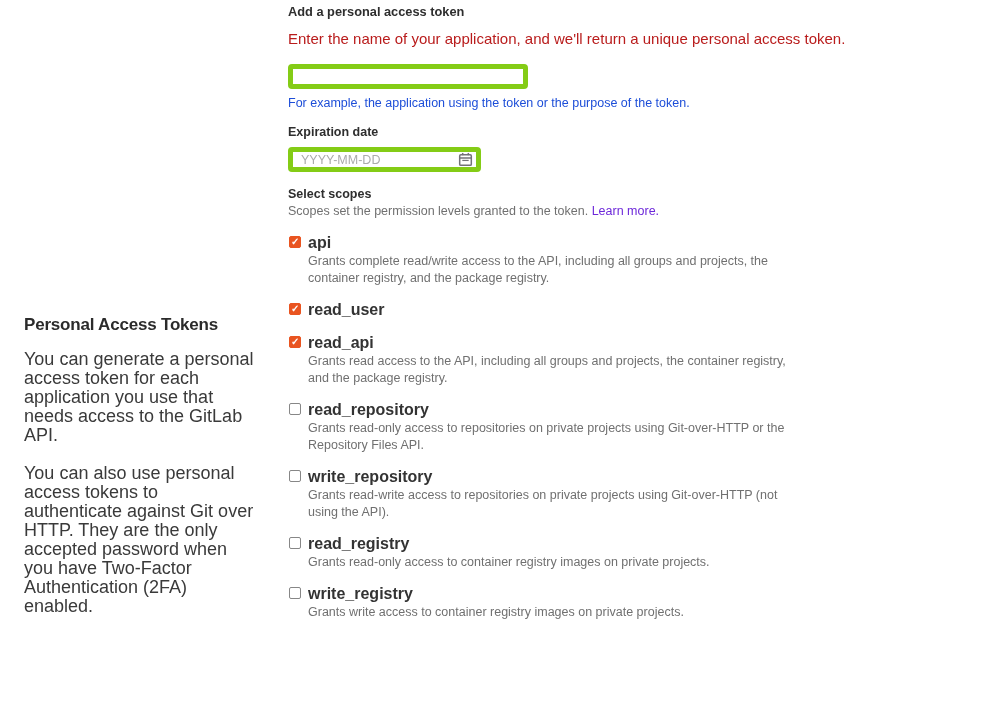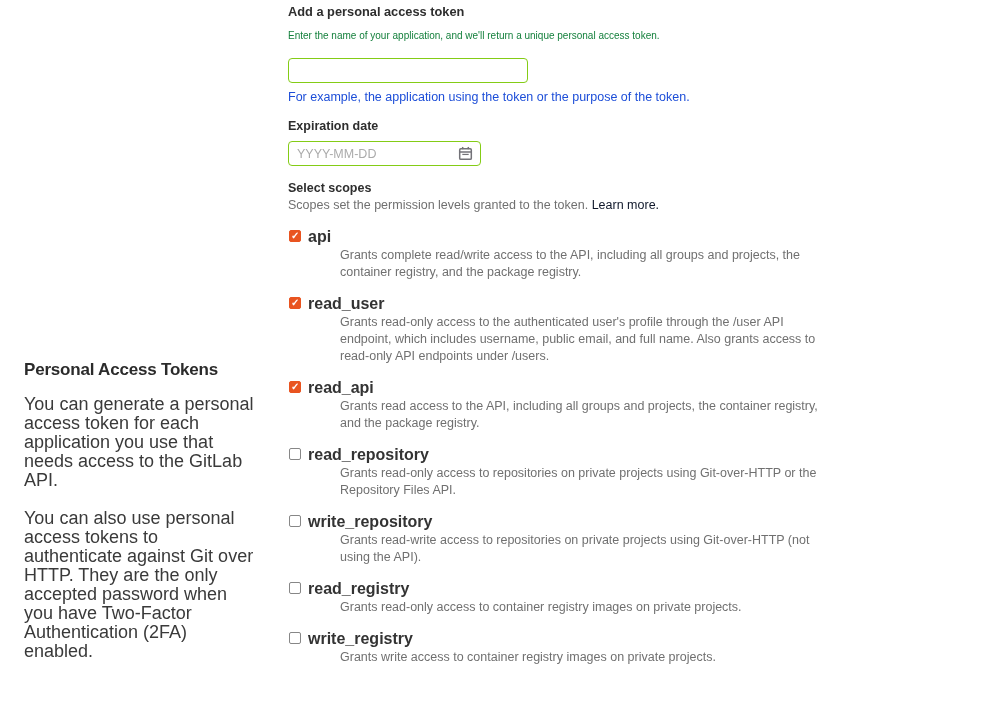--- a/index.html
+++ b/index.html
@@ -20,62 +20,62 @@
     margin: 0 0 15px 0; letter-spacing: -0.2px;
   }
   .sidebar-p {
     font-size: 18px; line-height: 19px; color: #3a3a3a;
     margin: 0 0 19px 0;
   }
 
   
   .content { margin-left: 24px; padding-top: 4px; width: 660px; }
   .form-title { font-size: 12.8px; font-weight: bold; color: #2e2e2e; margin: 0 0 11px 0; }
-  .intro { font-size: 10px; color: #15803d; margin: 0 0 17px 0; }
+  .intro { font-size: 15px; color: #b91c1c; margin: 0 0 17px 0; }
 
   .form-group { margin-bottom: 15px; }
   .field-label {
     display: block; font-size: 12.5px; font-weight: bold; color: #2e2e2e;
     margin-bottom: 8px;
   }
   .text-input {
     width: 240px; height: 25px;
-    border: 1px solid #84cc16; border-radius: 4px;
+    border: 5px solid #84cc16; border-radius: 4px;
     padding: 2px 8px; font-size: 12.5px; color: #333;
     font-family: "Liberation Sans", sans-serif;
     background: #fff; outline: none;
   }
   .date-wrap { position: relative; width: 193px; }
   .date-input { width: 193px; padding-right: 30px; }
   .date-input::placeholder, .text-input::placeholder { color: #ababab; }
   .calendar-btn {
     position: absolute; right: 8px; top: 5px; width: 15px; height: 15px;
     display: inline-flex; align-items: center; justify-content: center;
   }
   .help-text { font-size: 12.5px; color: #1d4ed8; margin: 7px 0 0 0; }
 
   .scopes-group { margin-bottom: 0; }
   .scopes-label { margin-bottom: 3px; }
   .scopes-help { font-size: 12.5px; color: #707070; margin: 0 0 16px 0; }
-  .scopes-help a { color: #0f172a; text-decoration: none; }
+  .scopes-help a { color: #6d28d9; text-decoration: none; }
 
   .scope-row { display: flex; margin-bottom: 14px; }
   .checkbox {
     width: 12px; height: 12px; flex-shrink: 0;
     border: 1px solid #878787; border-radius: 2px; background: #fff;
     margin: 2px 7px 0 1px; position: relative; display: inline-block;
   }
   .checkbox.checked { background: #e95420; border-color: #e95420; }
   .checkbox.checked::after {
     content: "\2713"; position: absolute; left: 1px; top: -1px;
     color: #ffffff; font-size: 10px; font-weight: bold; line-height: 12px;
   }
   .scope-body { flex: 1; }
   .scope-name { font-size: 16px; font-weight: bold; color: #333333; line-height: 16px; margin-bottom: 2px; cursor: default; display: inline-block; }
-  .scope-desc { font-size: 12.5px; line-height: 17px; color: #707070; max-width: 482px; margin-left: 32px; }
+  .scope-desc { font-size: 12.5px; line-height: 17px; color: #707070; max-width: 482px; }
 </style>
 </head>
 <body>
 
 <div class="page">
 
   <aside class="sidebar">
     <h1 class="sidebar-title">Personal Access Tokens</h1>
     <p class="sidebar-p">You can generate a personal access token for each application you use that needs access to the GitLab API.</p>
     <p class="sidebar-p">You can also use personal access tokens to authenticate against Git over HTTP. They are the only accepted password when you have Two-Factor Authentication (2FA) enabled.</p>
@@ -115,21 +115,20 @@
         <div class="scope-body">
           <span class="scope-name">api</span>
           <div class="scope-desc">Grants complete read/write access to the API, including all groups and projects, the container registry, and the package registry.</div>
         </div>
       </div>
 
       <div class="scope-row">
         <span class="checkbox checked"></span>
         <div class="scope-body">
           <span class="scope-name">read_user</span>
-          <div class="scope-desc">Grants read-only access to the authenticated user's profile through the /user API endpoint, which includes username, public email, and full name. Also grants access to read-only API endpoints under /users.</div>
         </div>
       </div>
 
       <div class="scope-row">
         <span class="checkbox checked"></span>
         <div class="scope-body">
           <span class="scope-name">read_api</span>
           <div class="scope-desc">Grants read access to the API, including all groups and projects, the container registry, and the package registry.</div>
         </div>
       </div>

